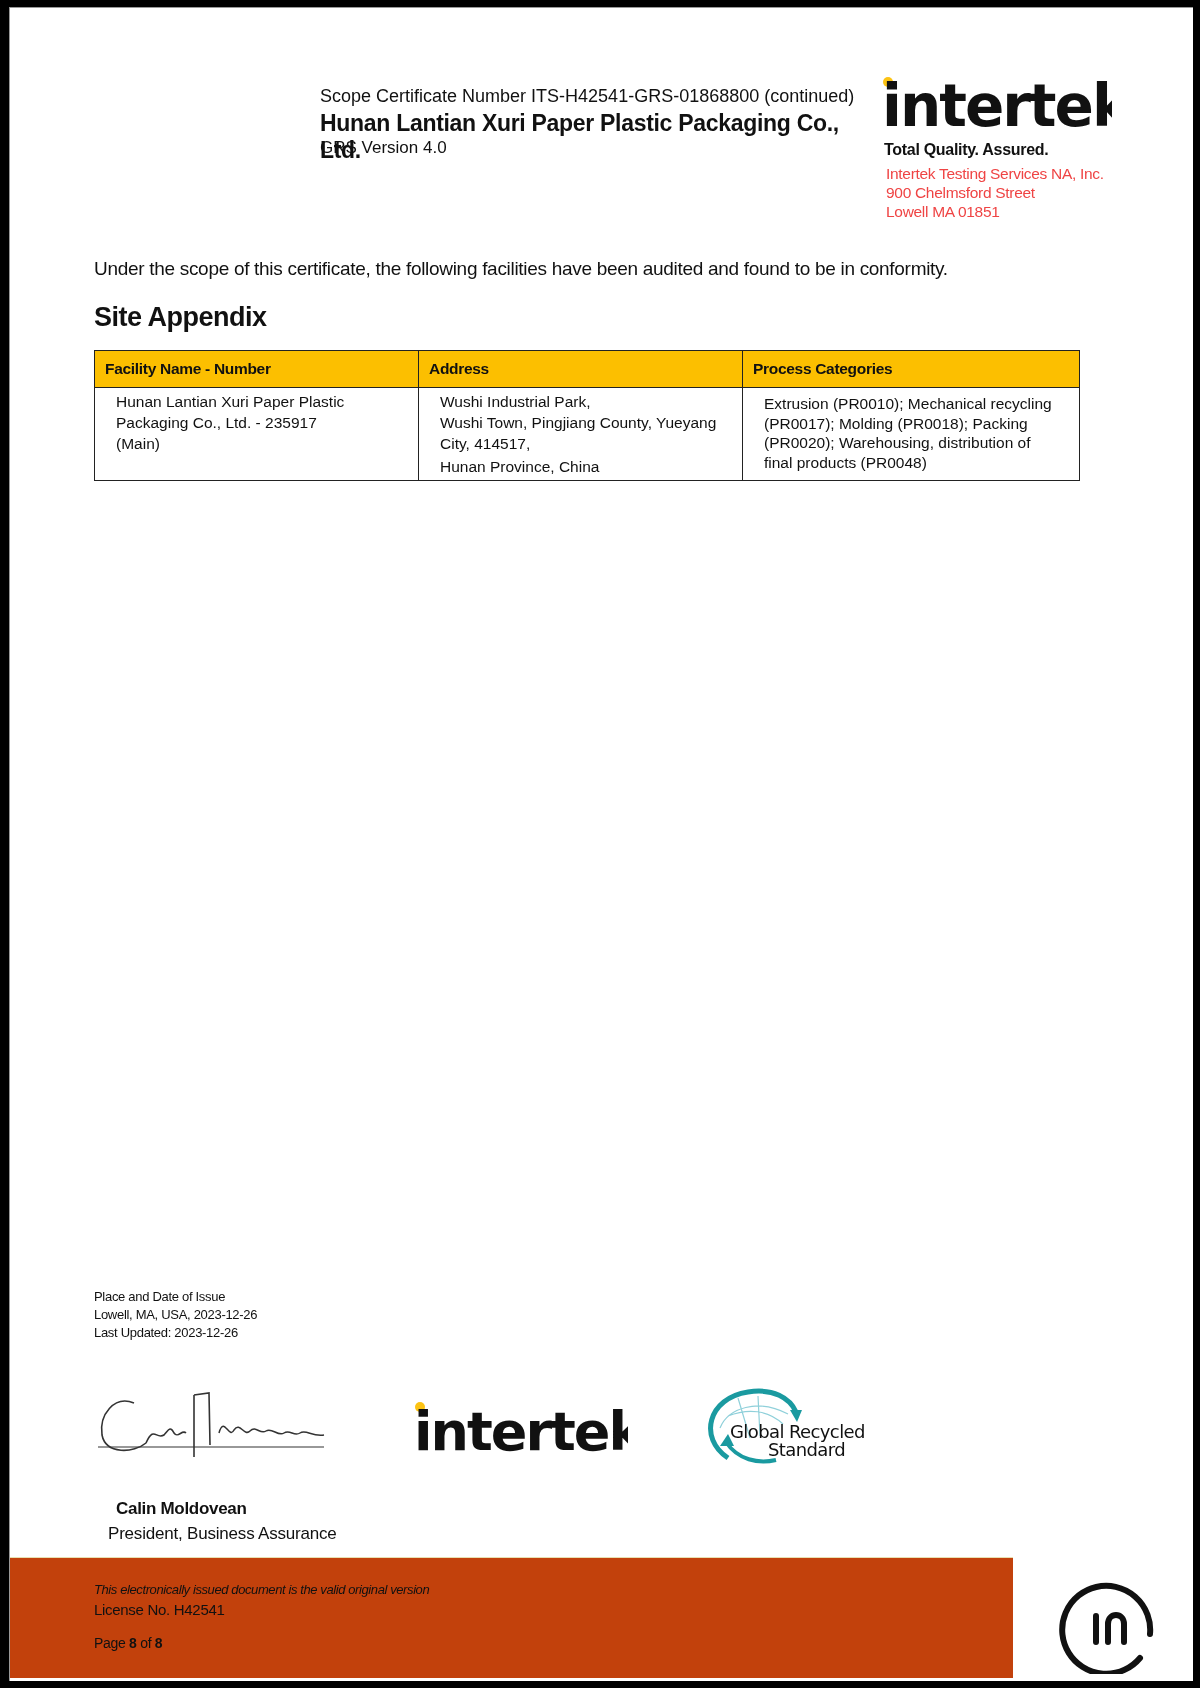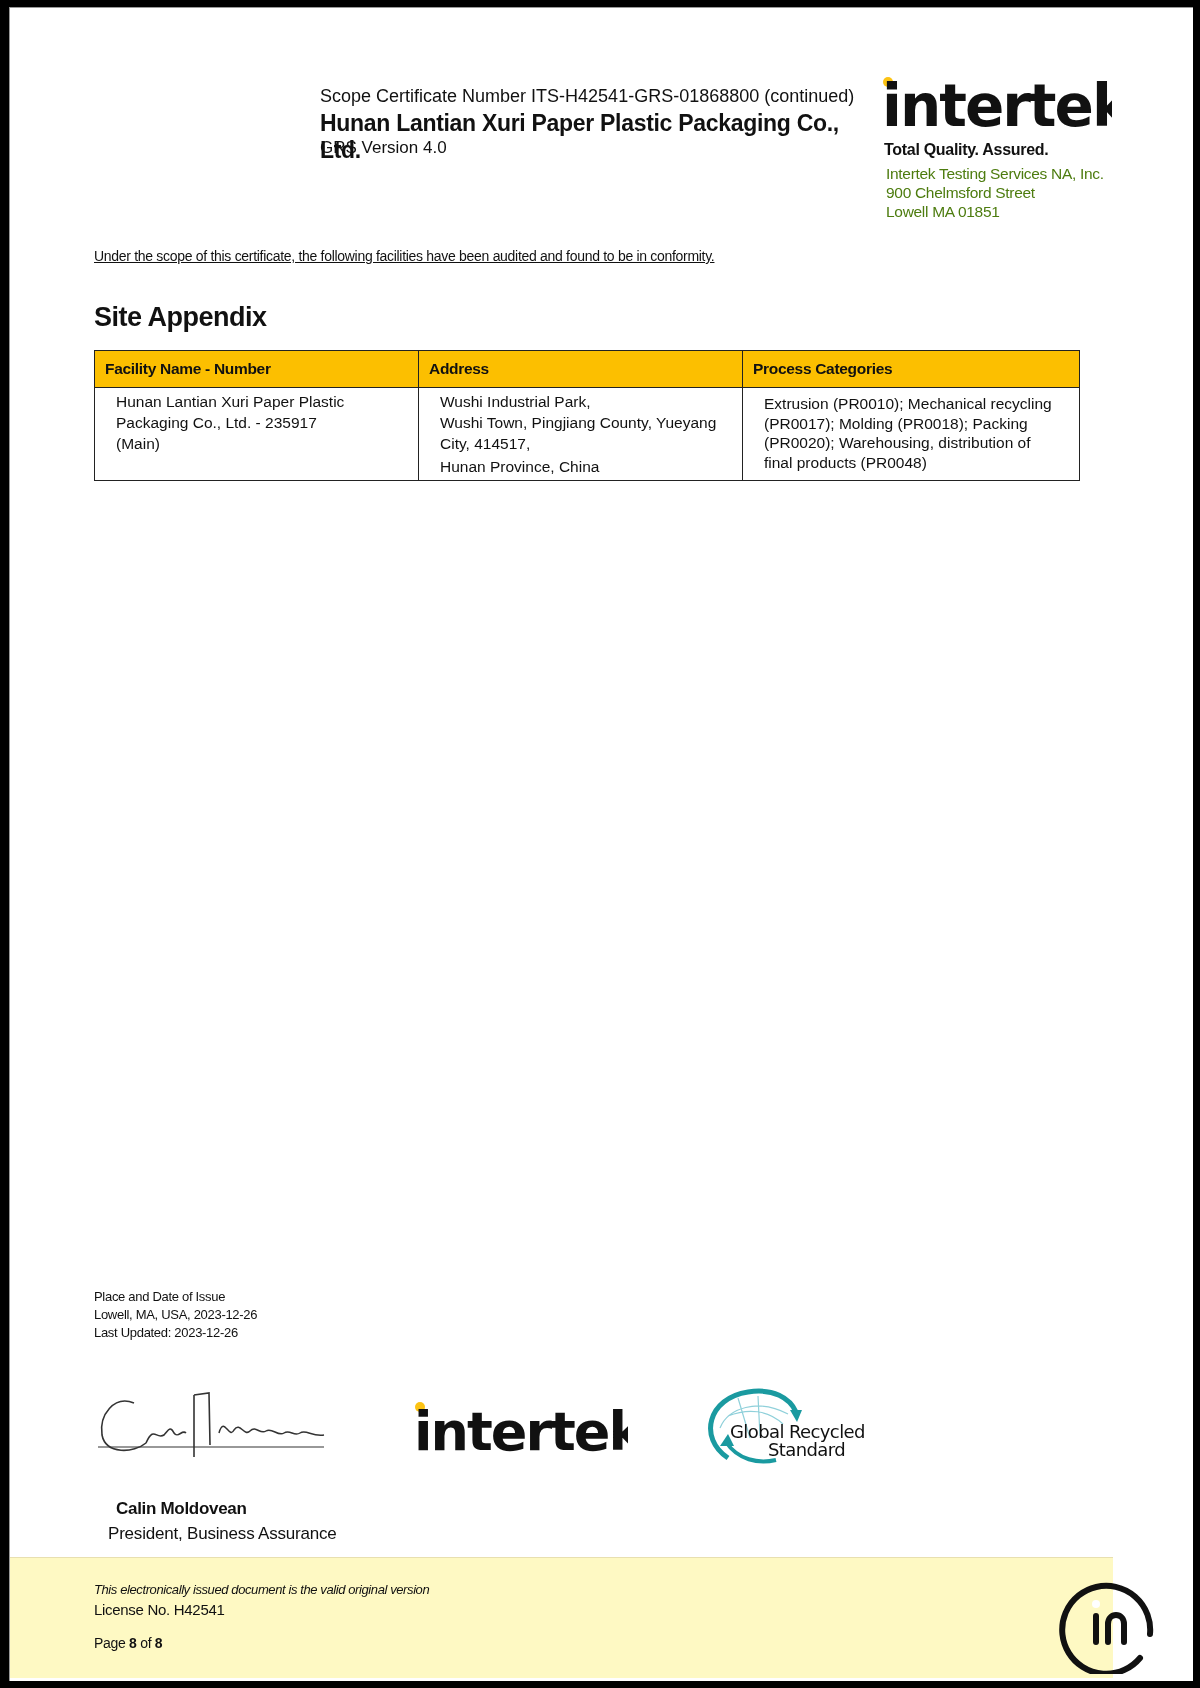--- a/index.html
+++ b/index.html
@@ -6,34 +6,34 @@
   body { width:1200px; height:1688px; background:#000; position:relative; overflow:hidden;
          font-family:"Liberation Sans", "DejaVu Sans", sans-serif; color:#111; }
   .page { position:absolute; left:9px; top:7px; width:1183px; height:1673px; background:#fff; border-left:1px solid #999; border-top:1px solid #999; }
   .abs { position:absolute; }
   .hdr-block { position:absolute; left:320px; width:540px; text-align:left; }
   .cert-num { top:86px; font-size:18px; }
   .company { top:110px; font-size:23px; font-weight:bold; letter-spacing:-0.3px; }
   .version { top:138px; font-size:17px; }
   .logo-top { left:882px; top:76px; width:230px; height:62px; }
   .tagline { left:884px; top:141px; font-size:16px; font-weight:bold; letter-spacing:-0.3px; }
-  .addr { left:886px; font-size:15.5px; color:#4d7c0f; letter-spacing:-0.3px; }
-  .intro { left:94px; top:248px; font-size:14px; letter-spacing:-0.3px;text-decoration:underline; }
+  .addr { left:886px; font-size:15.5px; color:#ef4444; letter-spacing:-0.3px; }
+  .intro { left:94px; top:258px; font-size:19px; letter-spacing:-0.3px; }
   .section-title { left:94px; top:302px; font-size:27px; font-weight:bold; letter-spacing:-0.5px; }
   table.sites { position:absolute; left:94px; top:350px; width:986px; border-collapse:collapse; }
   table.sites th, table.sites td { border:1.5px solid #222; text-align:left; vertical-align:top; padding:0 10px; }
   table.sites th { background:#fcbf00; font-size:15.5px; font-weight:bold; height:36px; vertical-align:middle; letter-spacing:-0.3px; }
   table.sites td { font-size:15.5px; line-height:21px; padding-top:3px; padding-bottom:2px; height:84px;padding-left:21px; }
   .issue { left:94px; top:1288px; font-size:13px; line-height:18px; letter-spacing:-0.3px; }
   .sig { left:94px; top:1385px; width:250px; height:80px; }
   .logo-mid { left:414px; top:1400px; width:214px; height:60px; }
   .grs { left:698px; top:1388px; width:200px; height:80px; }
   .signer { left:108px; top:1499px; font-size:17px; font-weight:bold; letter-spacing:-0.3px;margin-left:8px; }
   .signer-title { left:108px; top:1524px; font-size:17px; letter-spacing:-0.2px; }
-  .footer { position:absolute; left:10px; top:1557px; width:1103px; height:120px; background:#fef9c3; border-top:1px solid #e8e0b0;text-decoration:underline; }
+  .footer { position:absolute; left:10px; top:1557px; width:1003px; height:120px; background:#c2410c; border-top:1px solid #e8e0b0;text-decoration:underline; }
   .f-note { position:absolute; left:84px; top:24px; font-size:13px; font-style:italic; letter-spacing:-0.4px; }
   .f-lic { position:absolute; left:84px; top:43px; font-size:15px; letter-spacing:-0.3px; }
   .f-page { position:absolute; left:84px; top:77px; font-size:14px; letter-spacing:-0.3px; }
   .f-logo { position:absolute; left:1048px; top:14px; width:102px; height:102px; }
 </style>
 </head>
 <body>
 
 <div class="page"></div>
 

